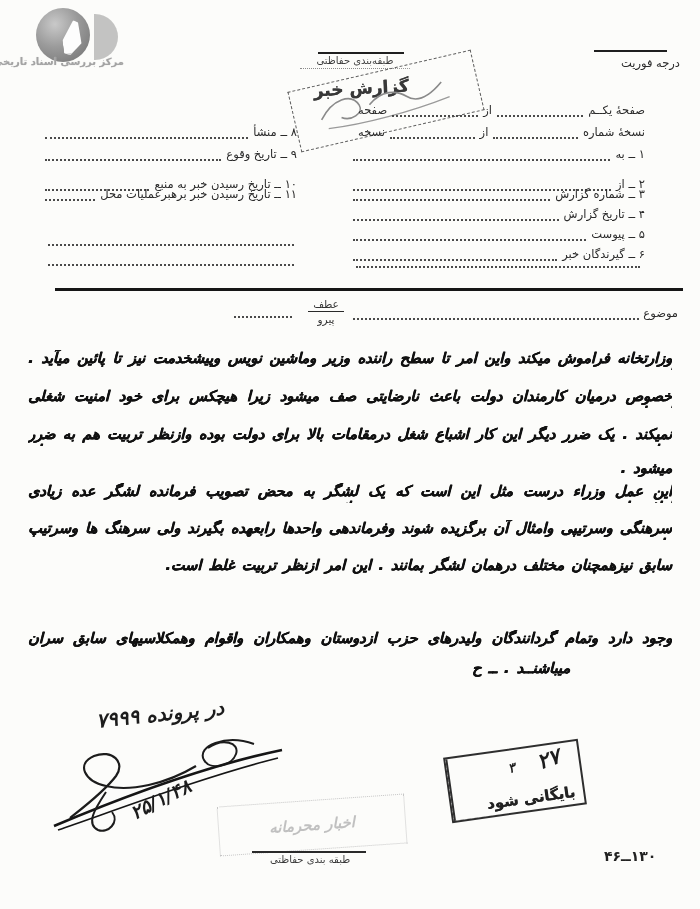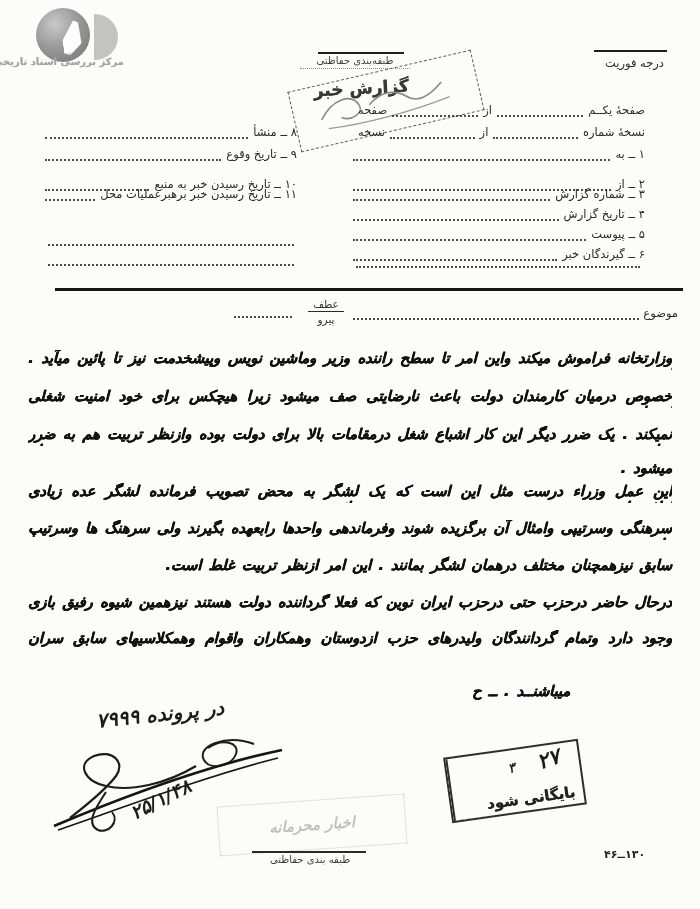--- a/index.html
+++ b/index.html
@@ -38,21 +38,21 @@
   }
   
   .line{position:absolute;border-top:2px solid #1f1f1f;}
   .hdr-cls-line{top:52px;left:318px;width:86px;}
   .hdr-cls{position:absolute;top:55px;left:300px;width:110px;text-align:center;
     font-size:10px;color:#3c3c3c;border-bottom:1px dotted #8a8a8a;padding-bottom:2px;}
   .report-title{position:absolute;top:78px;left:306px;width:110px;text-align:center;
     font-size:17px;font-weight:bold;color:#161616;transform:rotate(-3deg);
     text-shadow:.4px 0 0 #161616;}
   .urgency-line{top:50px;right:33px;width:73px;}
-  .urgency{position:absolute;top:56px;right:36px;font-size:11.5px;color:#2b2b2b;text-align:right;}
+  .urgency{position:absolute;top:56px;right:20px;font-size:11.5px;color:#2b2b2b;text-align:right;}
   .stamp-top{
     position:absolute;top:70px;left:292px;width:186px;height:60px;
     border:1.6px dashed #5d5d5d;transform:rotate(-13deg);
     background:rgba(255,255,255,.15);
   }
   .stamp-top svg{position:absolute;top:4px;left:6px;}
   
   .frow{position:absolute;display:flex;direction:rtl;align-items:flex-end;
     font-size:11.5px;color:#2a2a2a;}
   .frow .lbl{white-space:nowrap;padding-left:5px;font-weight:500;}
@@ -69,21 +69,21 @@
     font-size:10.5px;color:#333;margin-left:12px;}
   .atf-box .atf{border-bottom:1.6px solid #2a2a2a;padding-bottom:1px;}
   .atf-box .peyrow{padding-top:1px;}
   .atf-dots{top:316px;left:234px;width:58px;}
   
   .bline{position:absolute;right:28px;left:28px;direction:rtl;text-align:right;
     font-size:14.5px;font-weight:bold;color:#111;
     font-style:italic;letter-spacing:.2px;word-spacing:2px;
     text-shadow:.5px 0 0 #111, 0 .4px 0 #111;white-space:nowrap;}
   .bline.full{text-align:justify;text-align-last:justify;white-space:normal;height:20px;overflow:hidden;}
-  .bline.center-ind{right:130px;left:auto;margin-top:23px;}
+  .bline.center-ind{right:130px;left:auto;}
   
   .hand{font-style:italic;font-weight:bold;color:#1c1c1c;direction:rtl;white-space:nowrap;}
   .filing-note{position:absolute;top:702px;left:96px;font-size:20px;transform:rotate(-6deg);
     letter-spacing:2px;}
   .date-note{position:absolute;top:788px;left:128px;font-size:19px;transform:rotate(-27deg);
     letter-spacing:3px;}
   .sig{position:absolute;top:726px;left:46px;}
   .stamp-archive{
     position:absolute;top:748px;left:447px;width:132px;height:62px;
     border:2.5px solid #2e2e2e;transform:rotate(-8deg);
@@ -99,21 +99,21 @@
   .stamp-faint{
     position:absolute;top:800px;left:218px;width:186px;height:48px;
     border:1.6px dotted #c6c6c6;transform:rotate(-4deg);
     display:flex;align-items:center;justify-content:center;
     font-size:15px;font-style:italic;font-weight:bold;color:#c0c0c0;
     letter-spacing:4px;direction:rtl;
   }
   .cls-bottom-line{top:851px;left:252px;width:114px;border-top:2px solid #2a2a2a;}
   .cls-bottom{position:absolute;top:854px;left:240px;width:140px;text-align:center;
     font-size:10px;color:#3a3a3a;}
-  .form-number{position:absolute;top:848px;left:604px;width:66px;font-size:11px;
+  .form-number{position:absolute;top:848px;left:604px;width:66px;font-size:14px;
     font-weight:bold;color:#222;direction:rtl;text-align:left;}
   
   .yA{top:102px;} .yB{top:124px;}
   .y1{top:146px;} .y2{top:176px;} .y3{top:186px;}
   .y4{top:206px;} .y5{top:226px;} .y6{top:246px;}
 </style>
 </head>
 <body>
 
 <div class="page">
@@ -208,21 +208,20 @@
   </div>
   <div class="dotline atf-dots"></div>
 
   <div class="bline full" style="top:350px;">وزارتخانه فراموش میکند واین امر تا سطح راننده وزیر وماشین نویس وپیشخدمت نیز تا پائین میآید . این موضوع به</div>
   <div class="bline full" style="top:388px;">خصوص درمیان کارمندان دولت باعث نارضایتی صف میشود زیرا هیچکس برای خود امنیت شغلی احساس</div>
   <div class="bline full" style="top:426px;">نمیکند . یک ضرر دیگر این کار اشباع شغل درمقامات بالا برای دولت بوده وازنظر تربیت هم به ضرر دولت تمام</div>
   <div class="bline" style="top:460px;">میشود .</div>
   <div class="bline full" style="top:483px;">این عمل وزراء درست مثل این است که یک لشگر به محض تصویب فرمانده لشگر عده زیادی ازافسران پائین مدرجه</div>
   <div class="bline full" style="top:520px;">سرهنگی وسرتیپی وامثال آن برگزیده شوند وفرماندهی واحدها رابعهده بگیرند ولی سرهنگ ها وسرتیپ های</div>
   <div class="bline" style="top:557px;">سابق نیزهمچنان مختلف درهمان لشگر بمانند . این امر ازنظر تربیت غلط است.</div>
-  <div class="bline full" style="top:594px;">درحال حاضر درحزب حتی درحزب ایران نوین که فعلا گرداننده دولت هستند نیزهمین شیوه رفیق بازی</div>
   <div class="bline full" style="top:630px;">وجود دارد وتمام گردانندگان ولیدرهای حزب ازدوستان وهمکاران واقوام وهمکلاسیهای سابق سران حزب</div>
   <div class="bline center-ind" style="top:660px;">میباشنــد . ــ ح</div>
 
   <div class="hand filing-note">در پرونده ۷۹۹۹</div>
   <div class="sig">
     <svg width="240" height="115" viewBox="0 0 240 115">
       <path d="M208,18 C180,8 150,20 158,34 C164,45 186,40 190,28 C194,16 176,12 162,22" fill="none" stroke="#1c1c1c" stroke-width="2"></path>
       <path d="M150,40 C120,58 84,66 60,60 C38,55 30,38 48,30 C66,23 80,36 70,50 C58,66 34,84 24,92" fill="none" stroke="#1c1c1c" stroke-width="2.2"></path>
       <path d="M8,100 C60,78 150,42 236,24" fill="none" stroke="#151515" stroke-width="2.6"></path>
       <path d="M12,104 C70,84 160,50 232,32" fill="none" stroke="#151515" stroke-width="1.6"></path>

